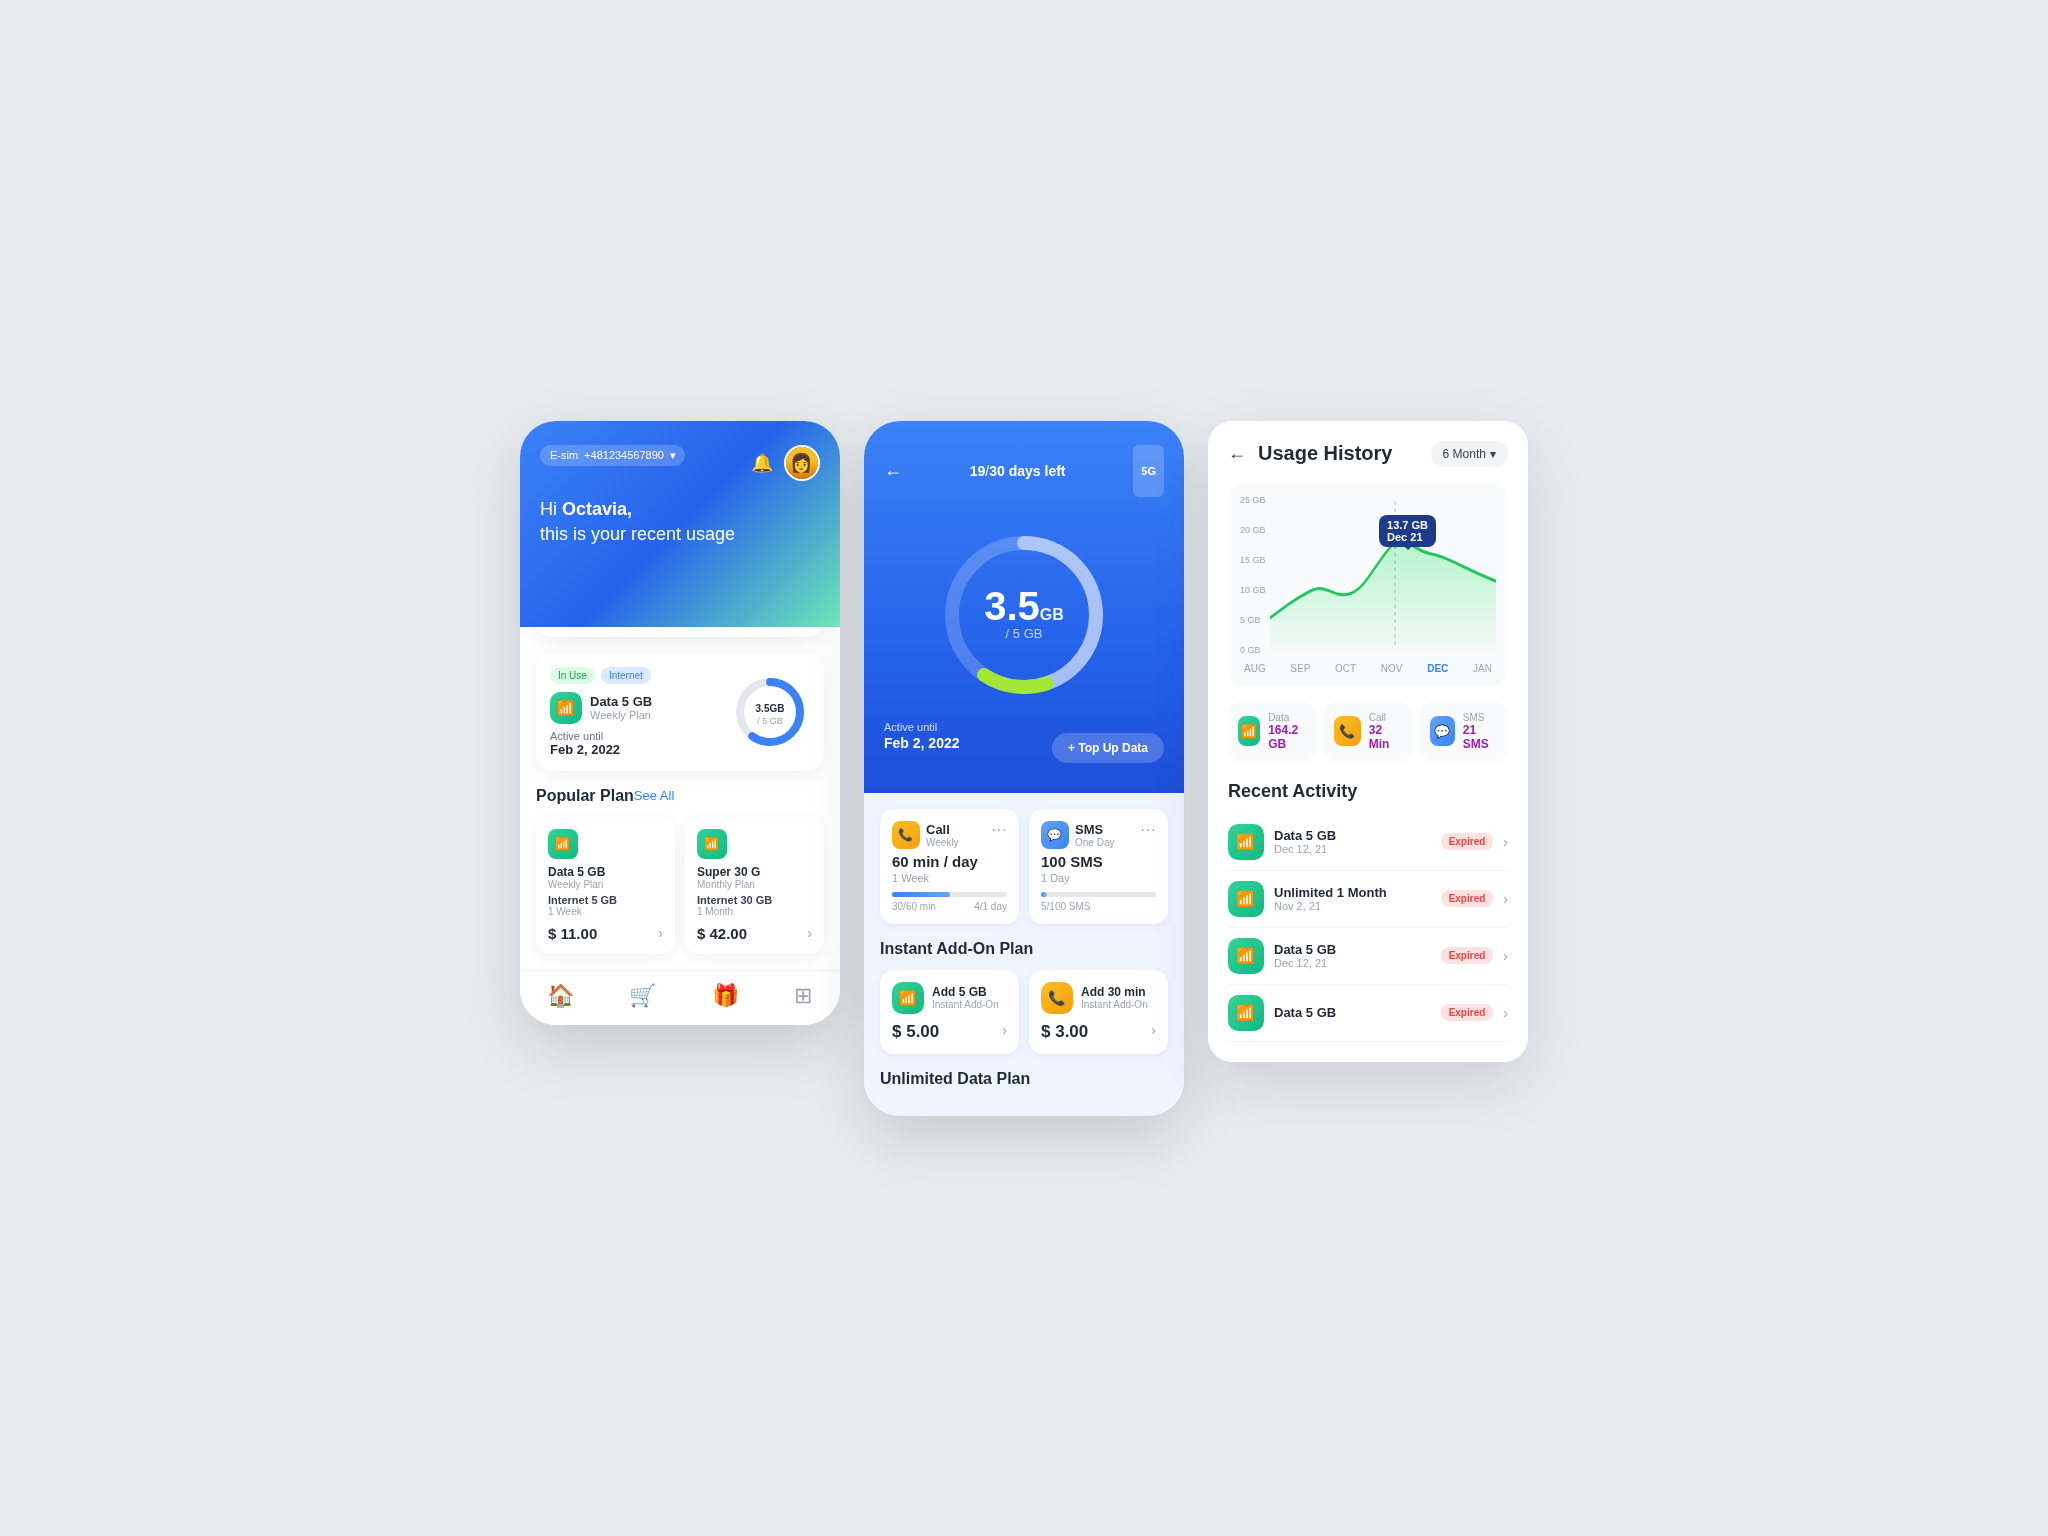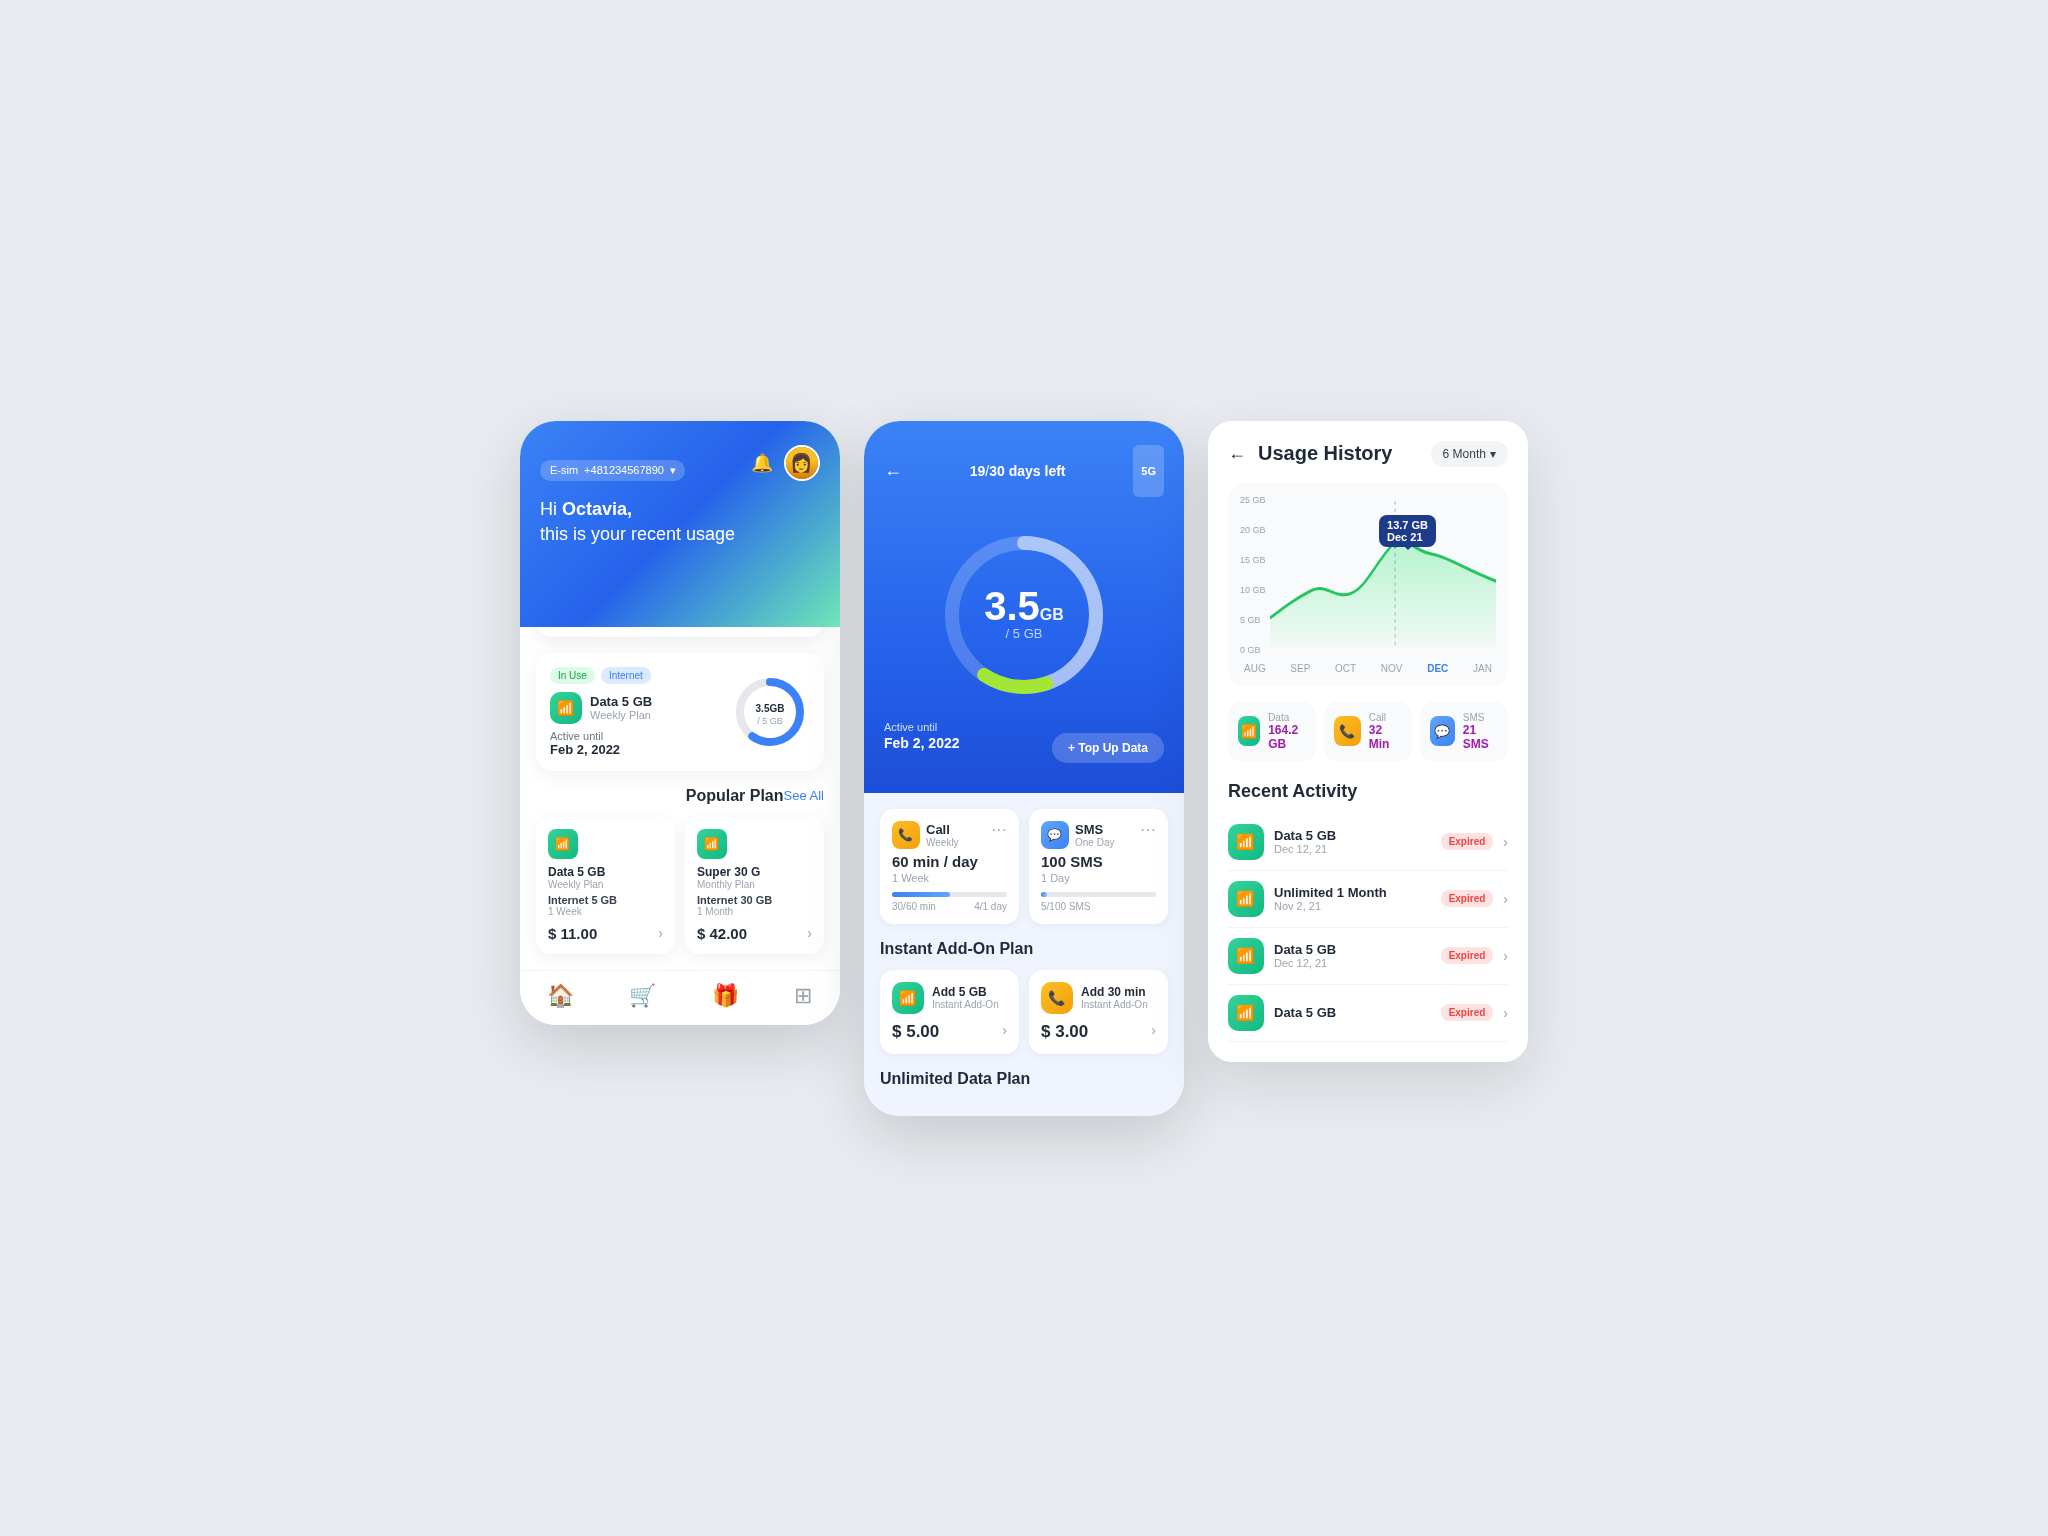--- a/index.html
+++ b/index.html
@@ -27,21 +27,21 @@
       box-shadow: 0 20px 60px rgba(0,0,0,0.15);
     }
     .screen1-header {
       background: linear-gradient(135deg, #3b82f6 0%, #2563eb 50%, #6ee7b7 100%);
       padding: 24px 20px 80px;
       position: relative;
     }
     .screen1-topbar {
       display: flex;
       justify-content: space-between;
-      align-items: flex-end;
+      align-items: flex-start;
       margin-bottom: 16px;
     }
     .esim-badge {
       background: rgba(255,255,255,0.2);
       border-radius: 20px;
       padding: 4px 10px;
       color: white;
       font-size: 11px;
       display: flex;
       align-items: center;
@@ -168,21 +168,21 @@
       top: 50%; left: 50%;
       transform: translate(-50%, -50%);
       text-align: center;
     }
     .donut-gb { font-size: 16px; font-weight: 800; color: #1f2937; }
     .donut-gb span { font-size: 10px; font-weight: 600; }
     .donut-total { font-size: 9px; color: #9ca3af; }
 
     .section-header {
       display: flex;
-      justify-content: flex-end;
+      justify-content: flex-start;
       align-items: center;
       margin-bottom: 12px;
     }
     .section-title { font-size: 16px; font-weight: 700; color: #1f2937; }
     .see-all { font-size: 13px; color: #3b82f6; }
 
     .plan-cards-row {
       display: flex;
       gap: 10px;
     }

